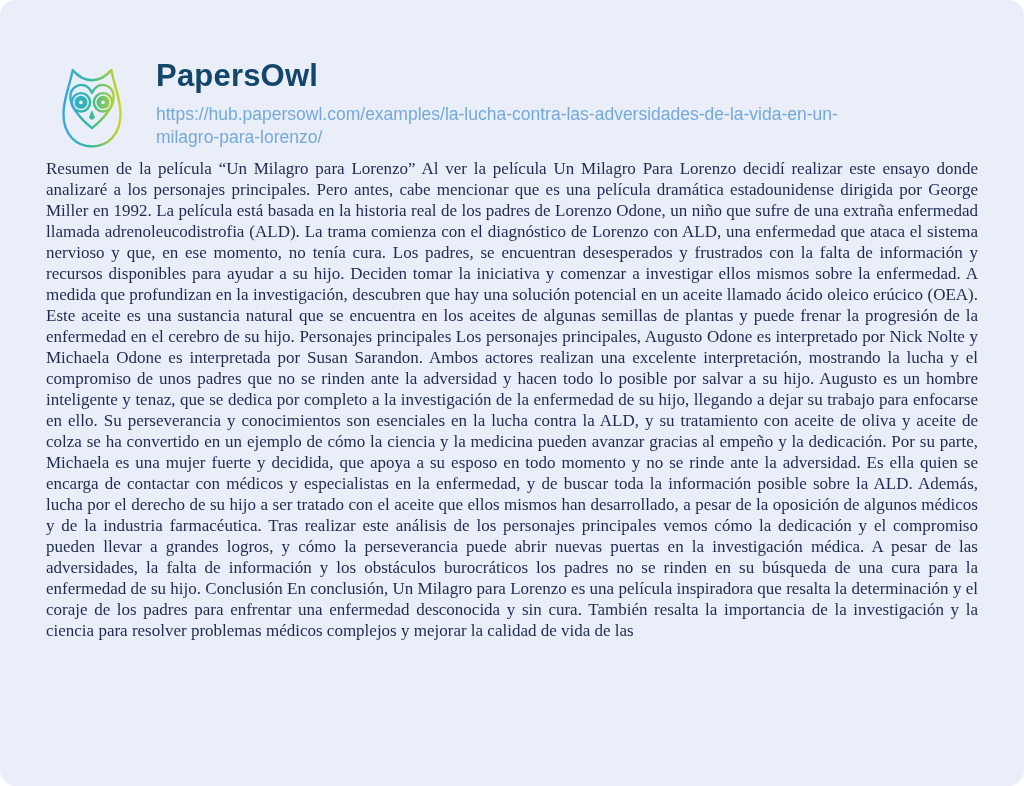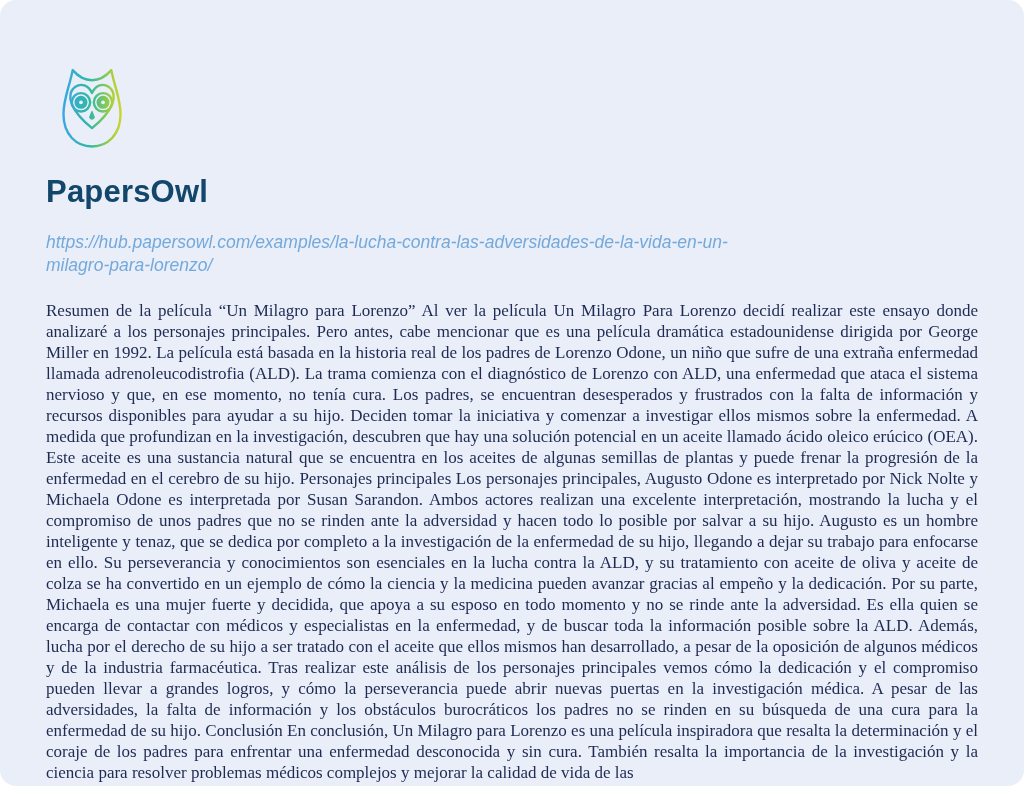--- a/index.html
+++ b/index.html
@@ -10,58 +10,56 @@
     background: var(--page-bg, #e9eef8);
     border-radius: 16px;
     padding: 56px 46px 0 46px;
     font-family: "Liberation Sans", sans-serif;
     overflow: hidden;
   }
   .header {
     display: flex;
     align-items: flex-start;
     gap: 18px;
-    flex-direction: column;
   }
   .logo {
     width: 92px;
     height: 96px;
     flex: none;
     margin-top: 2px;
   }
   .logo svg { width: 100%; height: 100%; display: block; }
   .header-text { padding-top: 2px; min-width: 0; }
   .brand {
     font-size: 31px;
     font-weight: 700;
     letter-spacing: 0.2px;
     color: var(--brand-color, #12476b);
   }
   .url {
     display: block;
-    margin-top: 21px;
+    margin-top: 9px;
     font-size: 17.5px;
     line-height: 1.33;
     color: var(--url-color, #74a9dc);
     max-width: 740px;
     overflow-wrap: anywhere;
     text-decoration: none;
     cursor: pointer;
-    font-style: italic;
   }
   .title {
     margin: 26px 0 0 0;
     font-size: 27.5px;
     font-weight: 400;
     line-height: 1.24;
     color: var(--title-color, #2e3a46);
     max-width: 700px;
   }
   .body-text {
-    margin: 22px 0 0 0;
+    margin: 4px 0 0 0;
     width: 932px;
     font-family: "Liberation Serif", serif;
     font-size: 17px;
     line-height: 21px;
     text-align: justify;
     color: var(--body-color, #1e2a52);
   }
 </style>
 </head>
 <body>

